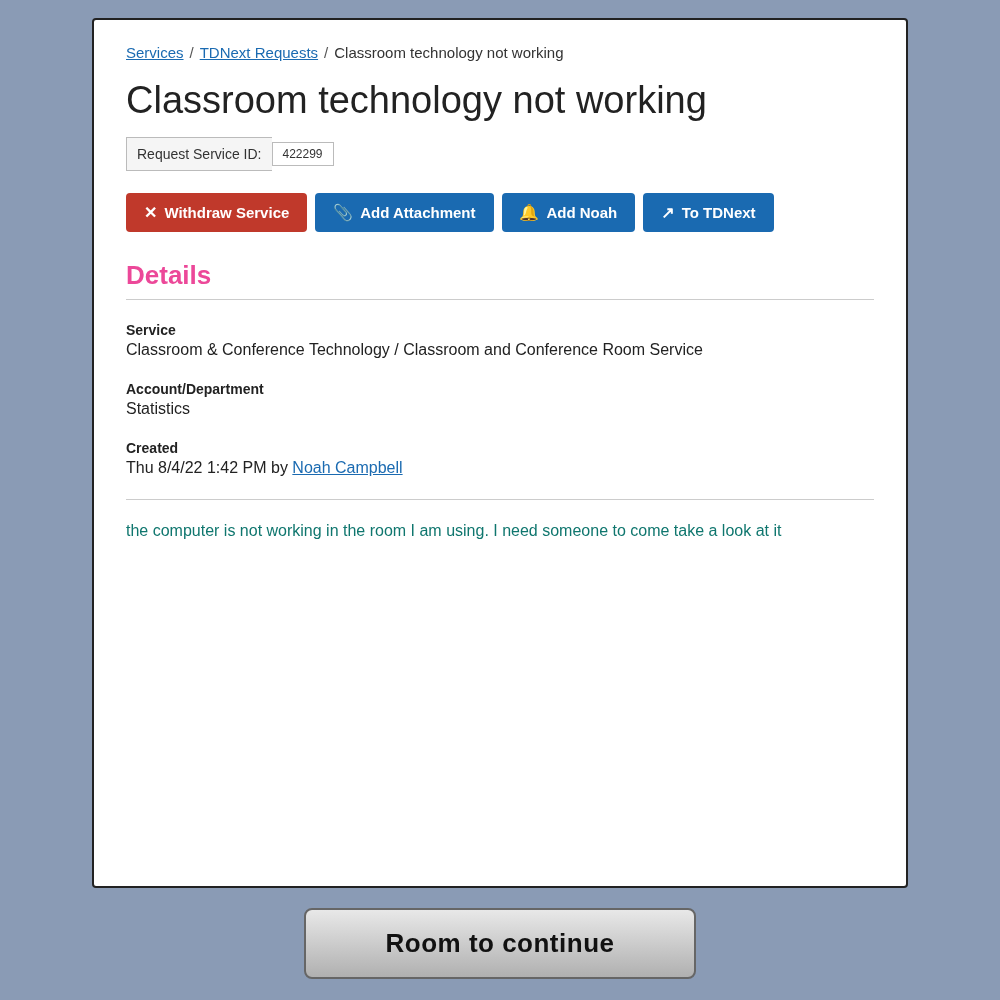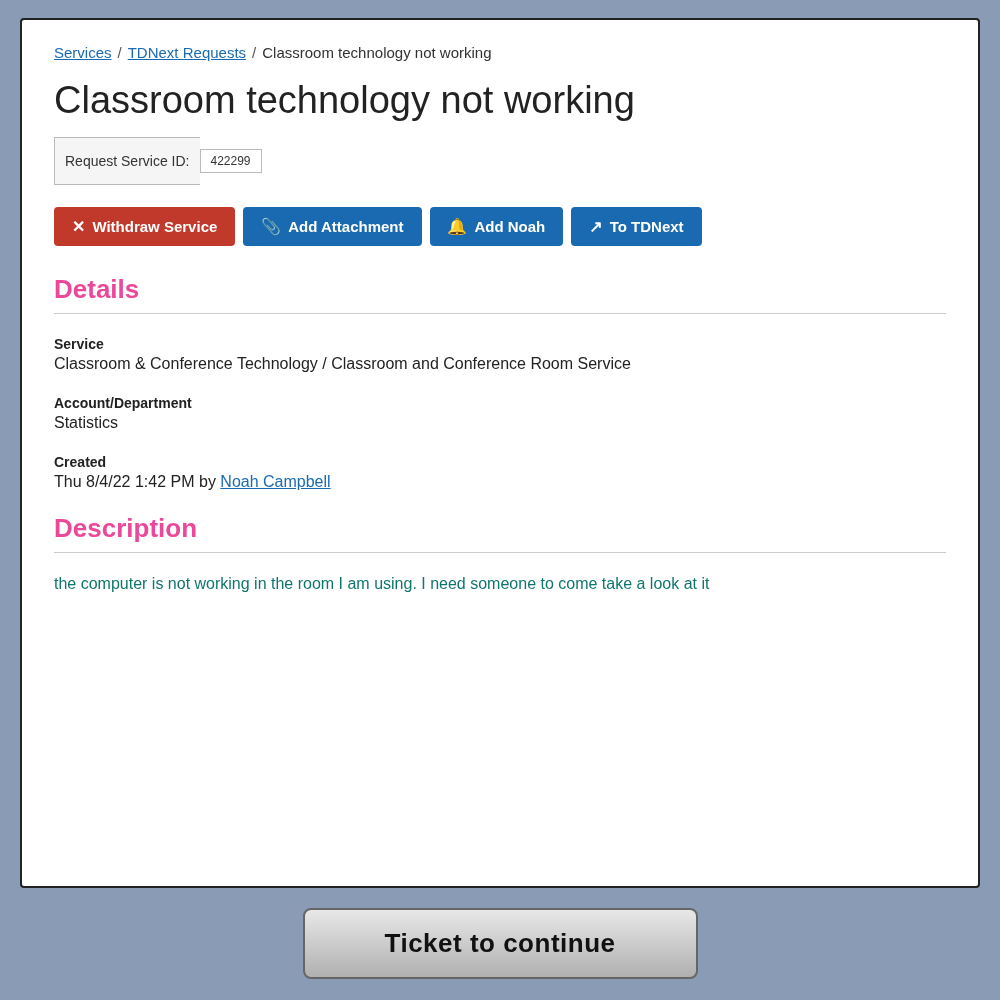--- a/index.html
+++ b/index.html
@@ -14,21 +14,21 @@
       font-family: Arial, sans-serif;
       overflow: hidden;
     }
 
     .main-card {
       background: #fff;
       border: 2px solid #222;
       border-radius: 4px;
       margin: 18px 18px 10px 18px;
       padding: 24px 32px 32px 32px;
-      width: 960px;
+      width: 816px;
       min-height: 870px;
     }
 
     
     .breadcrumb {
       display: flex;
       align-items: center;
       gap: 6px;
       margin-bottom: 18px;
       font-size: 15px;
@@ -59,21 +59,21 @@
     .service-id-row {
       display: flex;
       align-items: center;
       gap: 0;
       margin-bottom: 22px;
     }
     .service-id-label {
       font-size: 14px;
       color: #333;
       border: 1px solid #bbb;
-      padding: 15px 10px;
+      padding: 8px 10px;
       background: #f5f5f5;
       border-right: none;
     }
     .service-id-value {
       font-size: 12px;
       color: #333;
       border: 1px solid #bbb;
       padding: 4px 10px;
       background: #fff;
     }
@@ -226,22 +226,21 @@
 
     <div class="detail-field">
       <div class="detail-field-label">Created</div>
       <div class="detail-field-value">
         <span>Thu 8/4/22 1:42 PM by </span><a>Noah Campbell</a>
       </div>
     </div>
   </div>
 
   <div class="description-section">
-    <h2 class="section-heading">Description</h2>
     <hr class="section-divider">
     <p class="description-text">the computer is not working in the room I am using. I need someone to come take a look at it</p>
   </div>
 
 </div>
 
 <div class="bottom-bar">
-  <button class="continue-btn">Ticket to continue</button>
+  <button class="continue-btn">Room to continue</button>
 </div>
 
 </body></html>

